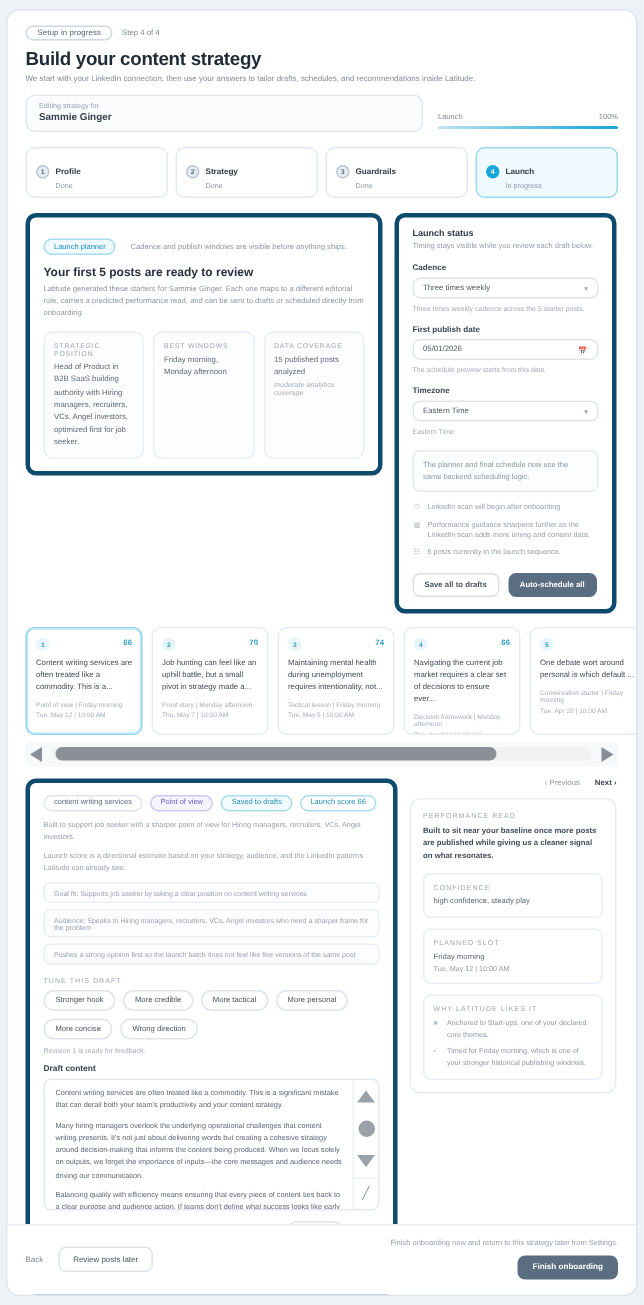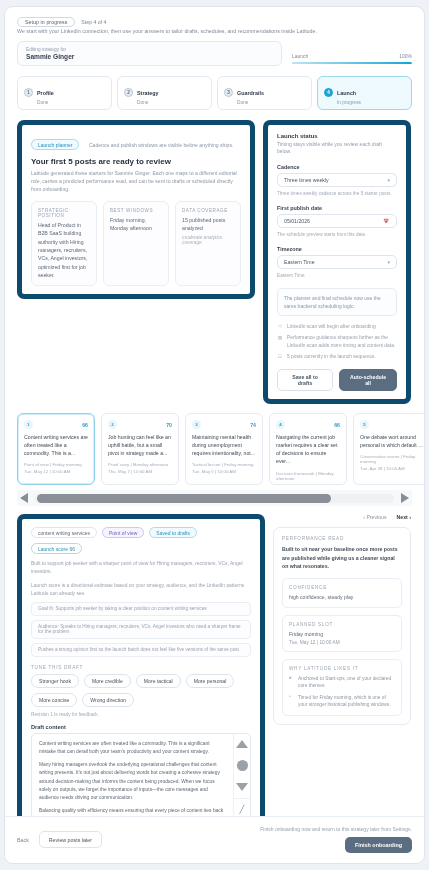--- a/index.html
+++ b/index.html
@@ -69,21 +69,21 @@
   }
   .step.active .step-dot { background: #19a7d8; border-color: #19a7d8; color: #fff; }
   .step-name { font-size: 5.4px; font-weight: bold; color: #2f3a48; }
   .step-state { font-size: 4.8px; color: #8b96a4; margin-top: .5px; }
 
   
   .cols { display: flex; gap: 8px; padding: 0 12px; }
   .col-l { width: 238px; }
   .col-r { width: 148px; }
 
-  .card { border: 5px solid #0c4a6e; border-radius: 7px; background: #fff; padding: 8px 9px; }
+  .card { border: 3px solid #0c4a6e; border-radius: 7px; background: #fff; padding: 8px 9px; }
 
   .chip {
     display: inline-block; border: 1px solid #a5dcf0; color: #1b8fbb;
     background: #f0fbff; border-radius: 9px; padding: 1.5px 6px; font-size: 5px;
   }
   .chip-note { font-size: 5.1px; color: #8a95a3; margin-left: 5px; }
   .h2 { font-size: 8px; font-weight: bold; color: #27313e; margin: 6px 0 3px; }
   .p { font-size: 5.1px; color: #8b96a4; line-height: 1.6; }
 
   .facts { display: flex; gap: 6px; margin-top: 8px; }
@@ -226,20 +226,21 @@
 <body>
 
 <div class="page">
 <div class="shell">
 
   <div class="hdr">
     <div class="badge-row">
       <span class="pill">Setup in progress</span>
       <span class="step-txt">Step 4 of 4</span>
     </div>
+    <div class="h1">Build your content strategy</div>
     <div class="sub">We start with your LinkedIn connection, then use your answers to tailor drafts, schedules, and recommendations inside Latitude.</div>
     <div class="edit-row">
       <div class="edit-box">
         <div class="edit-label">Editing strategy for</div>
         <div class="edit-name">Sammie Ginger</div>
       </div>
       <div class="launch-meter">
         <div class="meter-top">
           <span>Launch</span>
           <span>100%</span>

